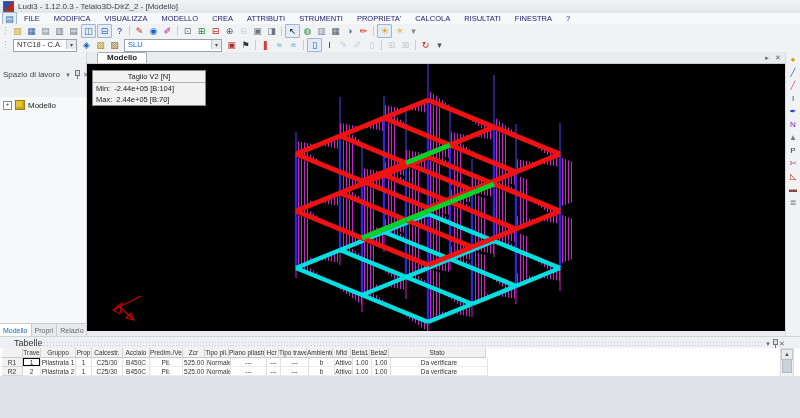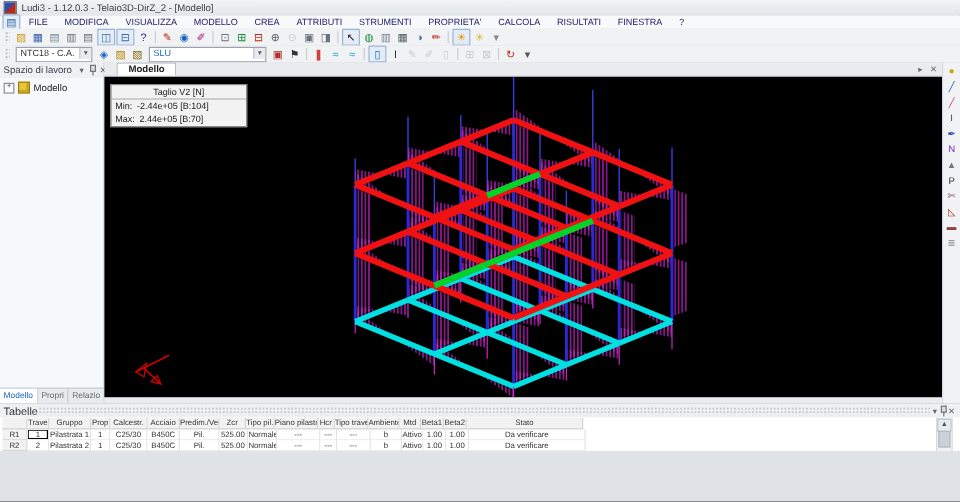--- a/index.html
+++ b/index.html
@@ -30,21 +30,21 @@
   .ic.dim{opacity:.55;}
   .tsep{width:1px;height:10px;background:#c9ced6;margin:0 2px;flex:none;}
   .combo{display:flex;height:11px;background:#fff;border:1px solid #9aa2ad;
          margin:0 2px;flex:none;}
   .combo-value{font-size:7.5px;padding:0 3px;white-space:nowrap;overflow:hidden;flex:1;}
   .combo-arrow{width:9px;height:9px;background:#e7eaee;border-left:1px solid #c3c8cf;font-size:6px;
                display:flex;align-items:center;justify-content:center;color:#555;flex:none;}
   
   .main{position:absolute;top:52px;left:0;right:0;height:284px;display:flex;}
   .ws-panel{width:86px;flex:none;background:#f4f5f6;border-right:1px solid #cfd4da;display:flex;flex-direction:column;}
-  .panelhead{height:13px;display:flex;align-items:center;padding:0 3px;gap:2px;background:#eef0f3;}
+  .panelhead{height:13px;display:flex;align-items:center;padding:16px 3px;gap:2px;background:#eef0f3;}
   .panelhead .ph-label{font-size:8px;color:#3a3f46;white-space:nowrap;}
   .ph-sp{flex:1;}
   .mini{font-size:7px;color:#666;width:8px;text-align:center;cursor:default;flex:none;}
   .pin-icon{position:relative;width:6px;height:9px;flex:none;}
   .pin-icon::before{content:'';position:absolute;top:0;left:1px;width:3px;height:4px;border:1px solid #777;background:#ddd;}
   .pin-icon::after{content:'';position:absolute;top:5px;left:3px;width:1px;height:4px;background:#777;}
   .tree{flex:1;background:#f7f8f9;padding:3px 0 0 3px;}
   .tree-row{display:flex;align-items:center;gap:3px;}
   .expander{width:7px;height:7px;border:1px solid #8c8c8c;background:#fff;font-size:6px;line-height:5px;
             text-align:center;color:#333;flex:none;}
@@ -63,21 +63,21 @@
   .infobox{position:absolute;top:6px;left:5px;background:#f2f2f2;border:1px solid #8a8a8a;min-width:112px;z-index:2;}
   .infobox .ib-title{text-align:center;font-size:7.5px;color:#222;border-bottom:1px solid #b5b5b5;padding:1px 4px;}
   .ib-row{display:flex;gap:4px;font-size:7.5px;color:#222;padding:1px 4px 1px 3px;}
   .vp-gap{flex:1;background:#e9ebee;}
   
   .side-strip{width:14px;flex:none;background:#f0f2f4;border-left:1px solid #d8dbe0;display:flex;
               flex-direction:column;align-items:center;padding-top:2px;gap:1px;}
   .side-strip .ic{width:12px;height:12px;font-size:8px;}
   
   .tables{position:absolute;top:336px;left:0;right:0;height:62px;background:#fff;border-top:1px solid #cfd4da;}
-  .tables-head{height:11px;display:flex;align-items:center;gap:0;background:#eef0f3;padding:0 3px;}
+  .tables-head{height:11px;display:flex;align-items:flex-end;gap:0;background:#eef0f3;padding:0 14px;}
   .dotstrip{flex:1;height:7px;background-image:radial-gradient(#c3c8d2 0.8px,transparent 0.8px);background-size:3px 3px;}
   .gridwrap{position:relative;height:51px;overflow:hidden;background:#fff;}
   .grid{position:absolute;left:2px;top:0;}
   .tr{display:flex;height:9px;}
   .tr.head{height:10px;}
   .td{border-right:1px solid #e2e2e2;border-bottom:1px solid #ececec;font-size:6.5px;line-height:9px;
       text-align:center;white-space:nowrap;overflow:hidden;flex:none;background:#fff;}
   .tr.head .td{background:#f2f2f2;border-right:1px solid #d5d5d5;border-bottom:1px solid #c9c9c9;
                line-height:10px;color:#333;}
   .td.rowhead{background:#f2f2f2;border-right:1px solid #d5d5d5;border-bottom:1px solid #d5d5d5;color:#333;}

